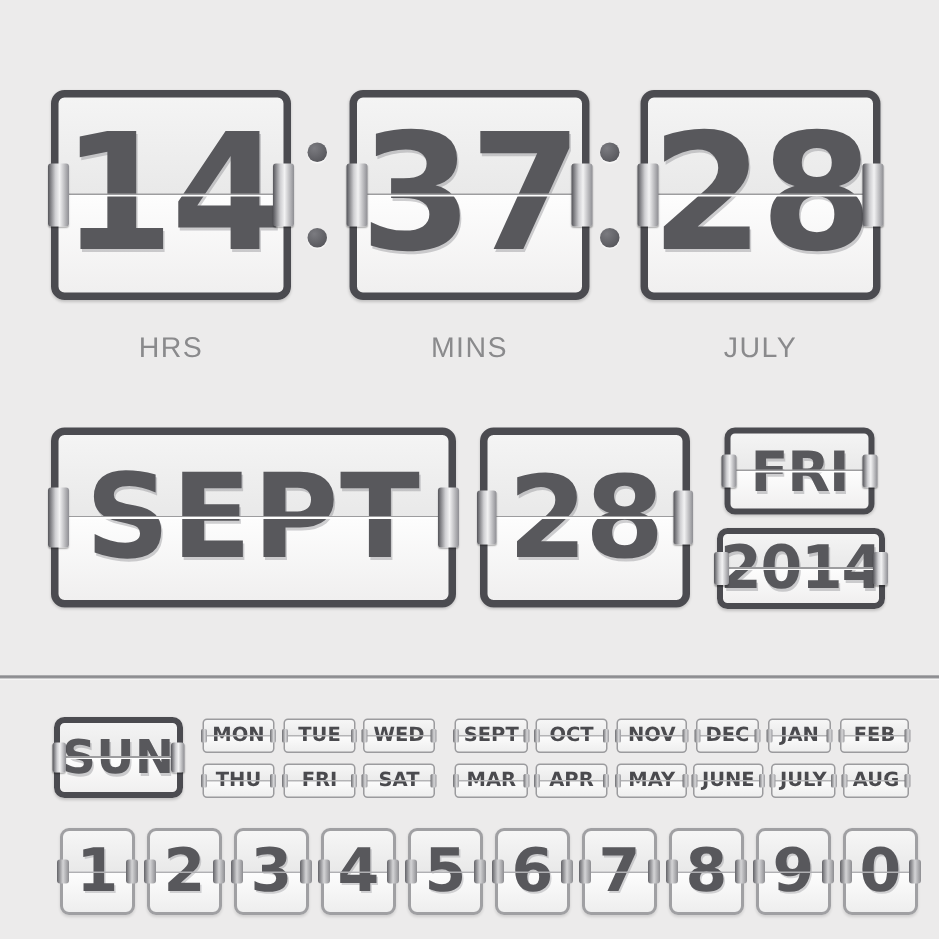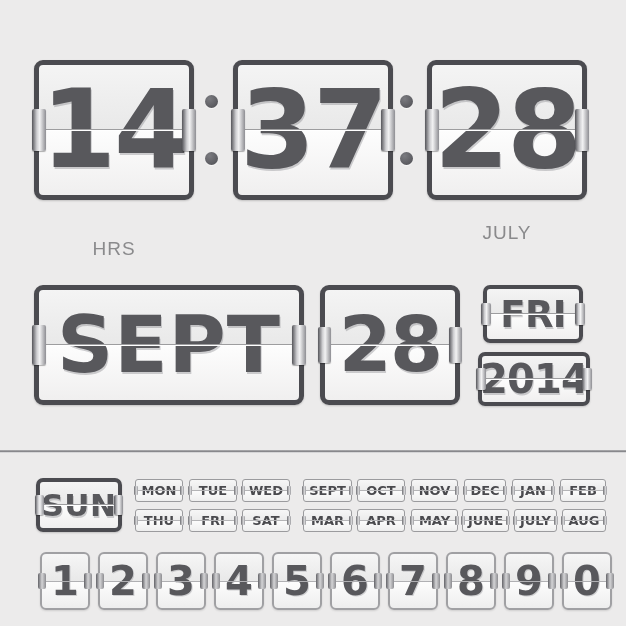--- a/index.html
+++ b/index.html
@@ -88,21 +88,21 @@
   .unit-label {
     position: absolute;
     width: 160px;
     text-align: center;
     top: 222px;
     font-size: 19px;
     letter-spacing: 1px;
     color: #8a8a8c;
     font-family: "Liberation Sans", sans-serif;
   }
-  .unit-hrs  { left: 34px; margin-top: 16px; }
+  .unit-hrs  { left: 34px; }
   .unit-mins { left: 233px; }
   .unit-secs { left: 427px; }
 
   
   .colon {
     position: absolute;
     width: 14px;
     height: 70px;
     top: 95px;
   }
@@ -286,20 +286,21 @@
   <div class="colon colon-1">
     <span></span>
     <span class="second"></span>
   </div>
 
   <div class="flip panel-big mins">
     <span class="hinge left"></span>
     <span class="hinge right"></span>
     <span class="glyph">37</span>
   </div>
+  <div class="unit-label unit-mins">MINS</div>
 
   <div class="colon colon-2">
     <span></span>
     <span class="second"></span>
   </div>
 
   <div class="flip panel-big secs">
     <span class="hinge left"></span>
     <span class="hinge right"></span>
     <span class="glyph">28</span>

